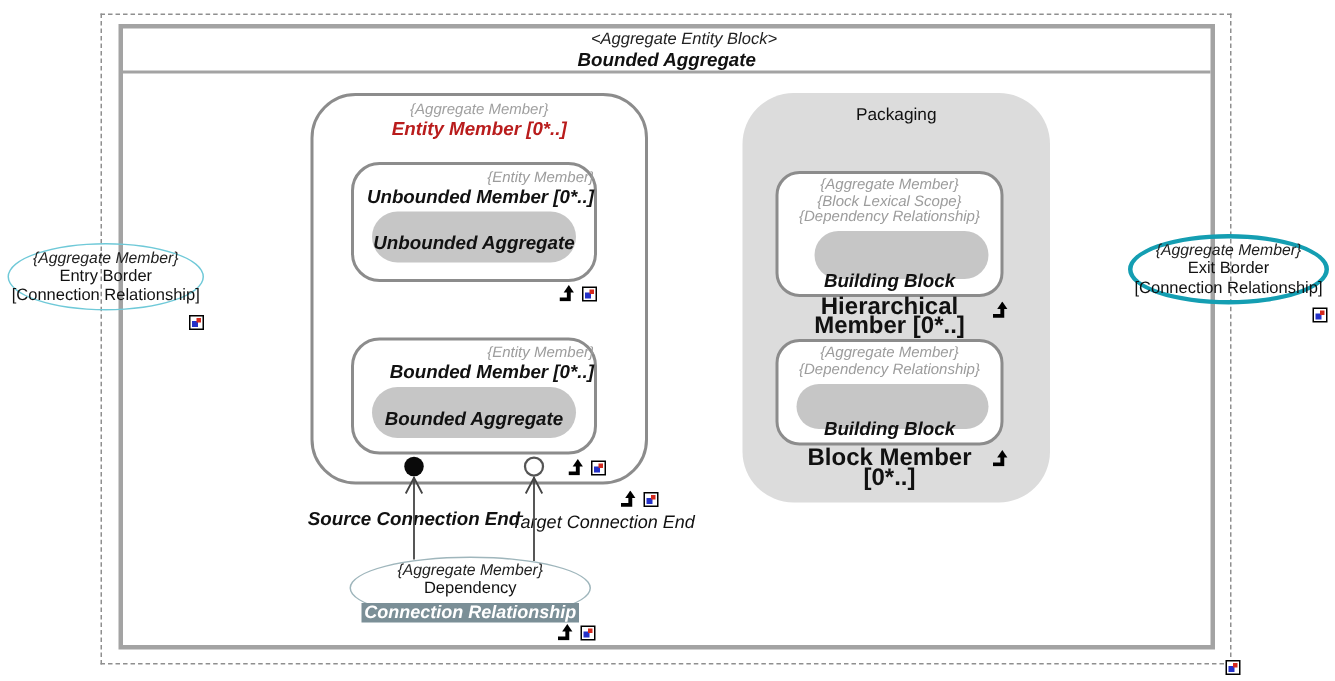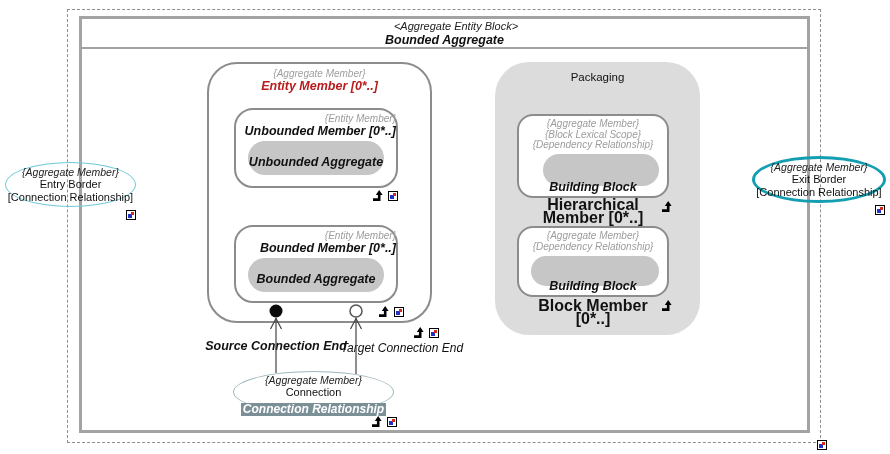--- a/index.html
+++ b/index.html
@@ -207,21 +207,21 @@
     <polyline points="350.5,329 356,318.5 361.5,329" fill="none" stroke="#444" stroke-width="1.2"></polyline>
     <circle cx="276" cy="311" r="6.5" fill="#0a0a0a"></circle>
     <circle cx="356" cy="311" r="6" fill="#fff" stroke="#555" stroke-width="1.5"></circle>
   </svg>
 
   <div class="src-label">Source Connection End</div>
   <div class="tgt-label">Target Connection End</div>
 
   <div class="ellipse ell-conn">
     <div class="ell-stereo">{Aggregate Member}</div>
-    <div class="ell-line">Connection</div>
+    <div class="ell-line">Dependency</div>
     <div><span class="conn-type">Connection Relationship</span></div>
   </div>
   <div class="icon-group" style="left:372px;top:416px;">
     <svg class="arrow-icon" width="12" height="11" viewBox="0 0 12 11">
       <polyline points="0,9.6 6.2,9.6 6.2,4" fill="none" stroke="#000" stroke-width="2.6"></polyline>
       <polygon points="6.2,0 2.8,5 9.6,5" fill="#000"></polygon>
     </svg>
     <span class="marker-icon">
         <span class="blue"></span>
         <span class="red"></span>

